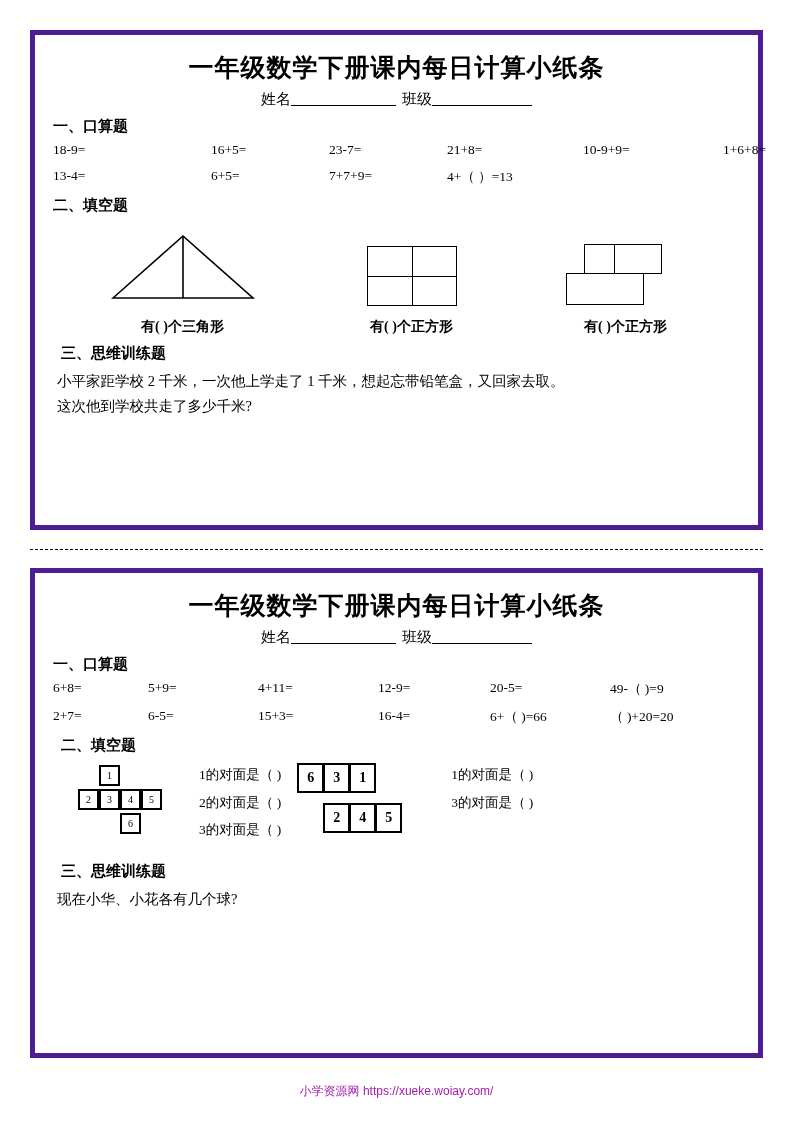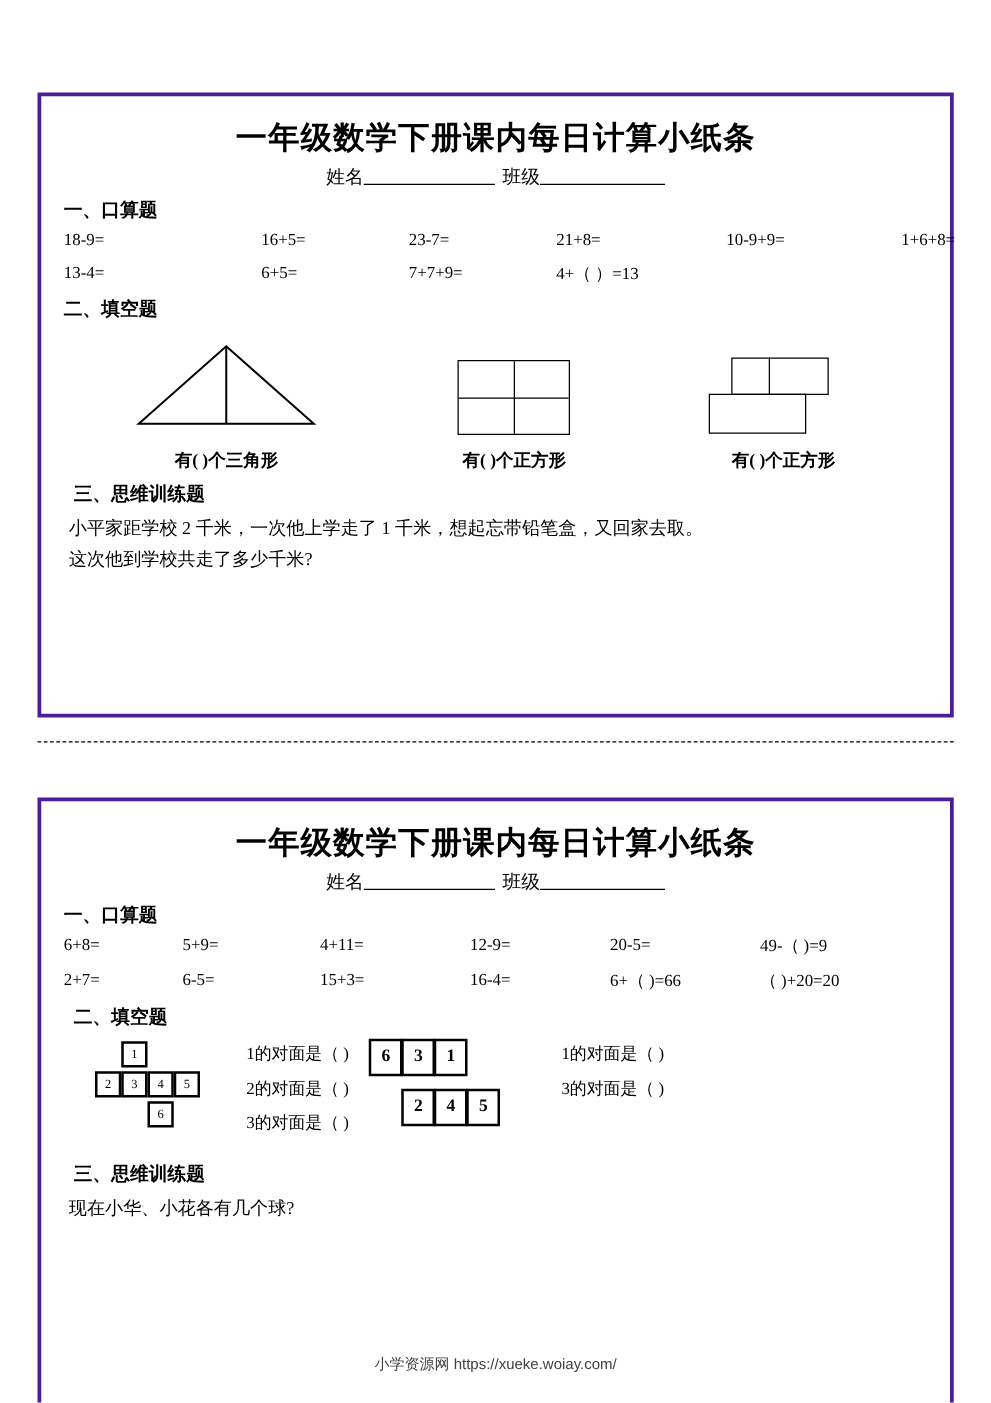--- a/index.html
+++ b/index.html
@@ -15,25 +15,24 @@
     position: relative;
   }
   .page {
     width: 793px;
     height: 1122px;
     box-sizing: border-box;
     padding: 30px 30px 0 30px;
     position: relative;
   }
   .sheet {
-    border: 3px solid #4c1d95;
+    border: 5px solid #4c1d95;
     box-sizing: border-box;
     padding: 10px 18px 10px 18px;
     position: relative;
-    margin-top: 44px;
   }
   .sheet-1 { height: 500px; }
   .sheet-2 { height: 490px; }
 
   .divider {
     border: none;
     border-top: 1px dashed #000;
     margin: 19px 0 18px 0;
   }
 
@@ -195,21 +194,21 @@
     display:flex; align-items:center; justify-content:center;
     font-weight: bold;
     font-size: 14px;
   }
   .watermark {
     position: absolute;
     left: 0; right: 0;
     bottom: 22px;
     text-align: center;
     font-size: 12px;
-    color: #404040;
+    color: #a21caf;
     font-family: "Liberation Sans", sans-serif;
   }
 </style>
 </head>
 <body>
 
 <div class="page">
 
   <div class="sheet sheet-1">
     <div class="title">一年级数学下册课内每日计算小纸条</div>

